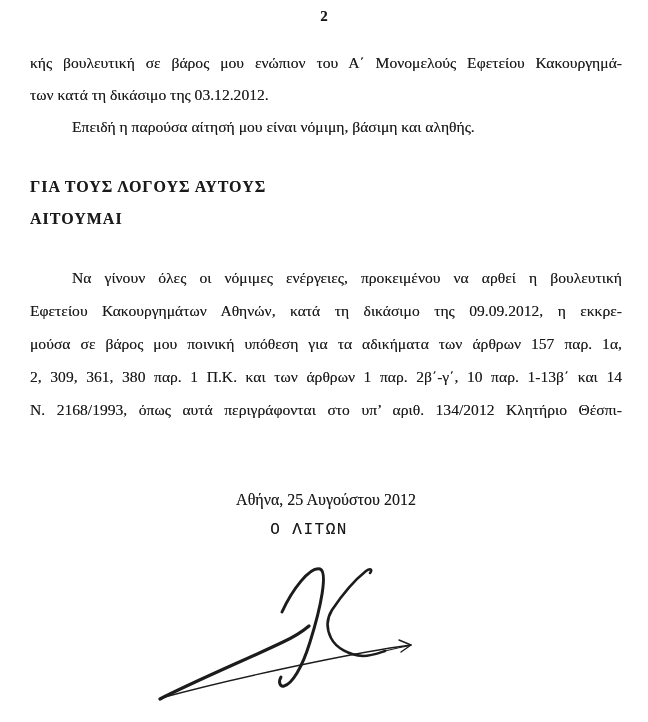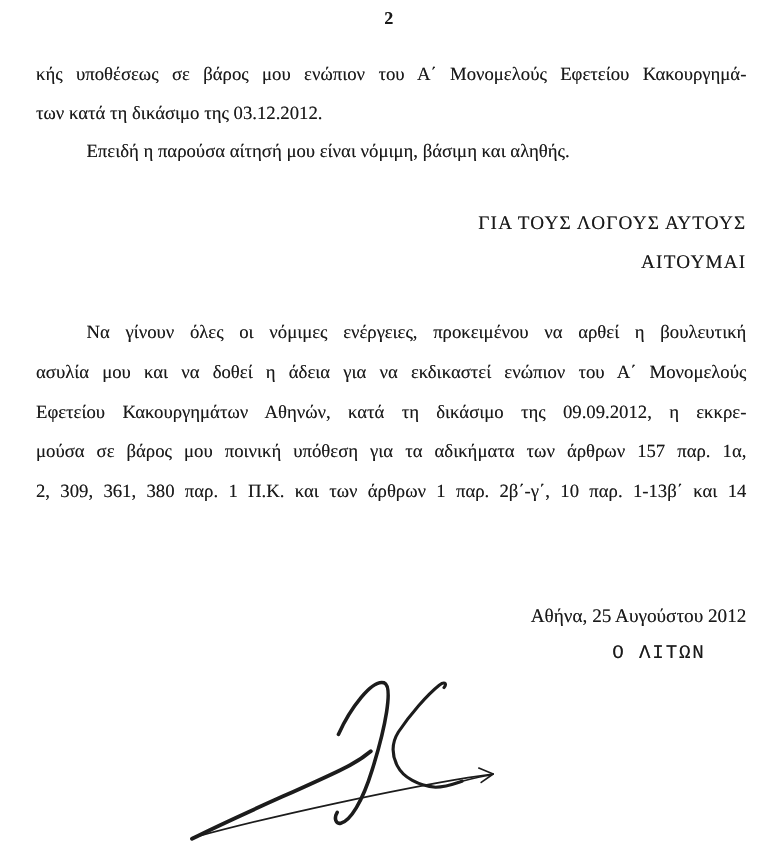--- a/index.html
+++ b/index.html
@@ -41,30 +41,30 @@
   .just {
     text-align: justify;
     text-align-last: justify;
   }
   .indent {
     padding-left: 42px;
   }
   .p1 { top: 47px; }
   .heads {
     top: 171px;
-    text-align: right;
-    font-weight: 400;
+    text-align: left;
+    font-weight: 700;
     letter-spacing: 1px;
   }
   .heads .line { line-height: 32px; height: 32px; font-size: 16px; }
   .p3 { top: 261px; }
   .p3 .line { line-height: 33px; height: 33px; }
   .closing {
-    top: 499px;
-    text-align: right;
+    top: 485px;
+    text-align: center;
   }
   .closing .line { line-height: 30px; height: 30px; font-size: 16px; }
   .closing .signer {
     letter-spacing: 1.5px;
     padding-right: 34px;
     font-family: Liberation Mono, monospace;
   }
   .sig-wrap {
     position: absolute;
     left: 120px;
@@ -75,36 +75,36 @@
   .sig-wrap svg { display: block; }
 </style>
 </head>
 <body>
 
 <div class="page">
 
   <div class="pagenum">2</div>
 
   <div class="block p1">
-    <div class="line just">κής υποθέσεως σε βάρος μου ενώπιον του Α΄ Μονομελούς Εφετείου Κακουργημά-</div>
+    <div class="line just">κής βουλευτική σε βάρος μου ενώπιον του Α΄ Μονομελούς Εφετείου Κακουργημά-</div>
     <div class="line">των κατά τη δικάσιμο της 03.12.2012.</div>
     <div class="line indent">Επειδή η παρούσα αίτησή μου είναι νόμιμη, βάσιμη και αληθής.</div>
   </div>
 
   <div class="block heads">
     <div class="line">ΓΙΑ ΤΟΥΣ ΛΟΓΟΥΣ ΑΥΤΟΥΣ</div>
     <div class="line">ΑΙΤΟΥΜΑΙ</div>
   </div>
 
   <div class="block p3">
     <div class="line just indent">Να γίνουν όλες οι νόμιμες ενέργειες, προκειμένου να αρθεί η βουλευτική</div>
-    <div class="line just">ασυλία μου και να δοθεί η άδεια για να εκδικαστεί ενώπιον του Α΄ Μονομελούς</div>
     <div class="line just">Εφετείου Κακουργημάτων Αθηνών, κατά τη δικάσιμο της 09.09.2012, η εκκρε-</div>
     <div class="line just">μούσα σε βάρος μου ποινική υπόθεση για τα αδικήματα των άρθρων 157 παρ. 1α,</div>
     <div class="line just">2, 309, 361, 380 παρ. 1 Π.Κ. και των άρθρων 1 παρ. 2β΄-γ΄, 10 παρ. 1-13β΄ και 14</div>
+    <div class="line just">Ν. 2168/1993, όπως αυτά περιγράφονται στο υπ’ αριθ. 134/2012 Κλητήριο Θέσπι-</div>
   </div>
 
   <div class="block closing">
     <div class="line">Αθήνα, 25 Αυγούστου 2012</div>
     <div class="line signer">Ο ΛΙΤΩΝ</div>
   </div>
 
   <div class="sig-wrap">
     <svg width="400" height="162" viewBox="0 0 400 162" fill="none" stroke="#1c1c1c" stroke-linecap="round" stroke-linejoin="round">
 

